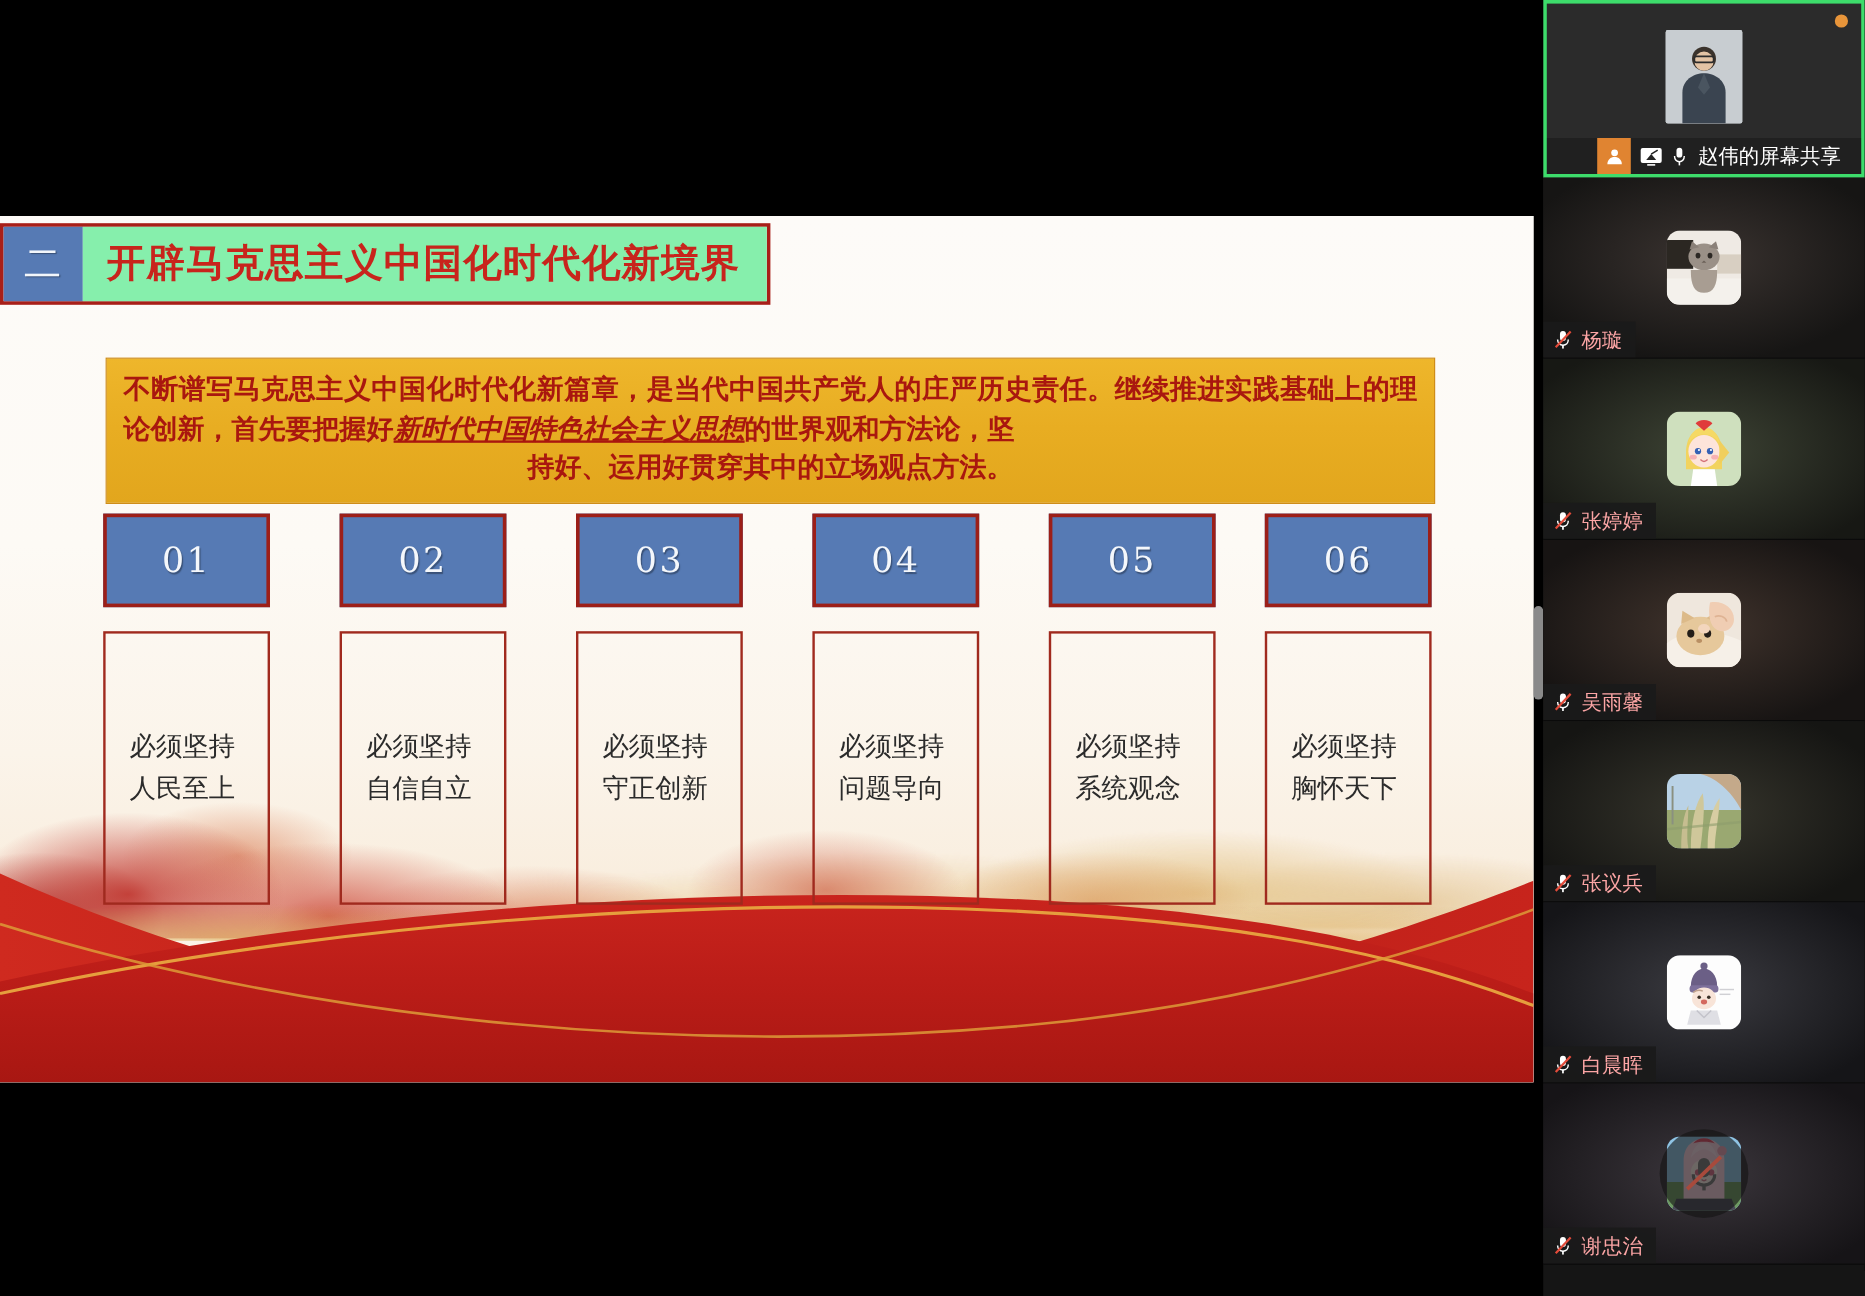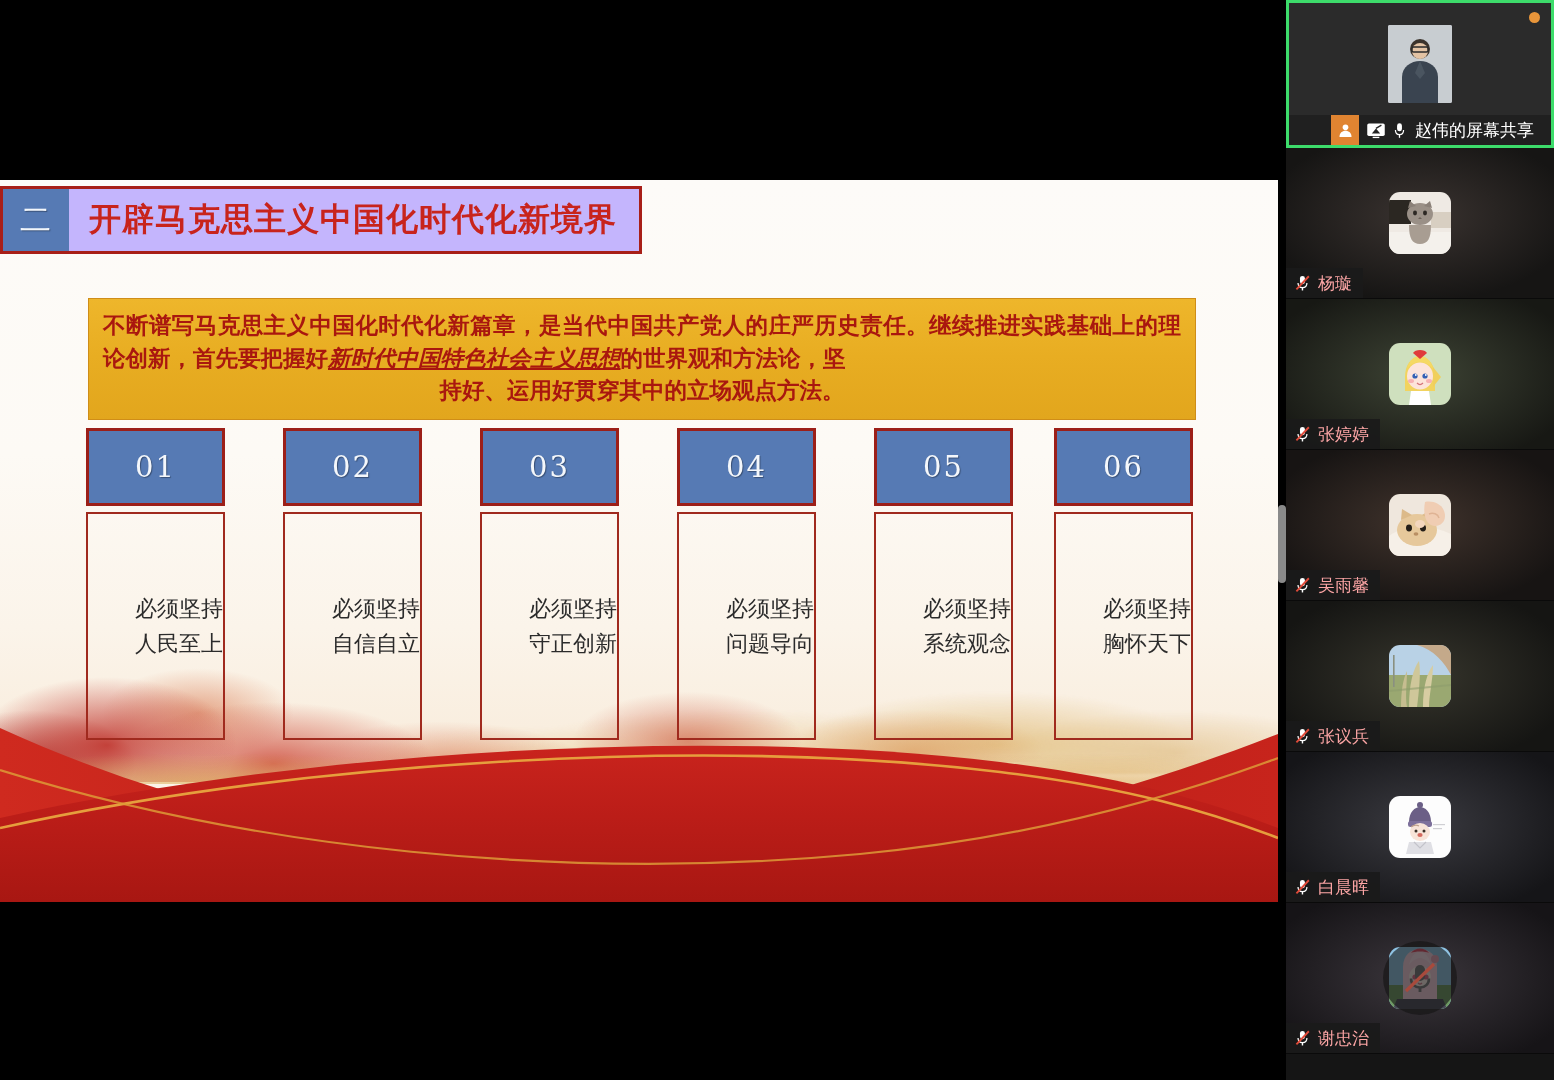--- a/index.html
+++ b/index.html
@@ -56,45 +56,45 @@
   .ribbon{ position:absolute; left:0; bottom:0; width:100%; height:260px; }
   .ribbon svg{ display:block; width:100%; height:100%; }
 
   
   #title-row{ position:absolute; left:0px; top:6px; height:68px; display:flex;
     border:3px solid #a81f18; }
   #title-num{ width:66px; background:#567ab4; color:#f2f6fb; font-size:31px;
     display:flex; align-items:center; justify-content:center;
     font-family:"DejaVu Serif","Liberation Serif",serif;
     text-shadow:1px 1px 1px rgba(0,0,0,.35); letter-spacing:1px; }
-  #title-text{ background:#c4b5fd; color:#c8241c; font-size:32px; font-weight:bold;
+  #title-text{ background:#86efac; color:#c8241c; font-size:32px; font-weight:bold;
     display:flex; align-items:center; padding:0 22px 0 20px; letter-spacing:1px;
     font-family:Liberation Sans, sans-serif; white-space:nowrap;text-align:right; }
 
   
   #callout{ position:absolute; left:88px; top:118px; width:1108px; padding:10px 14px 12px;
     background:linear-gradient(180deg,#eeb62b 0%,#e8ad22 48%,#e2a61d 100%);
     border:1px solid #cf8d18;
     color:#a9170f; font-size:22.5px; line-height:1.45; text-align:justify;
     font-family:"DejaVu Serif","Liberation Serif",serif; font-weight:bold; }
   #callout .hl{ font-style:italic; text-decoration:underline; }
   #callout .lastline{ display:block; text-align:center; }
 
   
   #boxes{ position:absolute; left:86px; top:248px; width:1110px; height:330px; }
   .col{ position:absolute; top:0; width:139px; }
   .cap{ height:78px; background:#567ab4; border:3px solid #9c1f18;
     display:flex; align-items:center; justify-content:center;
     color:#f4f7fb; font-size:29px; letter-spacing:2px;
     font-family:"DejaVu Serif","Liberation Serif",serif;
     text-shadow:1px 1px 1px rgba(0,0,0,.35); }
-  .body{ margin-top:6px; border:2.5px solid #a02a1e; background:transparent;
-    display:flex; align-items:center; justify-content:flex-end; text-align:center;
+  .body{ margin-top:20px; border:2.5px solid #a02a1e; background:transparent;
+    display:flex; align-items:center; justify-content:flex-start; text-align:center;
     color:#2b2b2b; font-size:22px; line-height:1.6;
-    font-family:"DejaVu Serif","Liberation Serif",serif; }
+    font-family:"DejaVu Serif","Liberation Serif",serif;padding-left:20px; }
 
   
   #sidebar{ position:absolute; left:1286px; top:0; width:268px; height:1080px;
     background:#151515; overflow:hidden; }
 
   .tile{ position:relative; width:268px; overflow:hidden;
     border-bottom:1px solid #0a0a0a; }
 
   
   #tile-host{ height:148px; background:#2b2b2b; border:3px solid #3ddc6b; }

